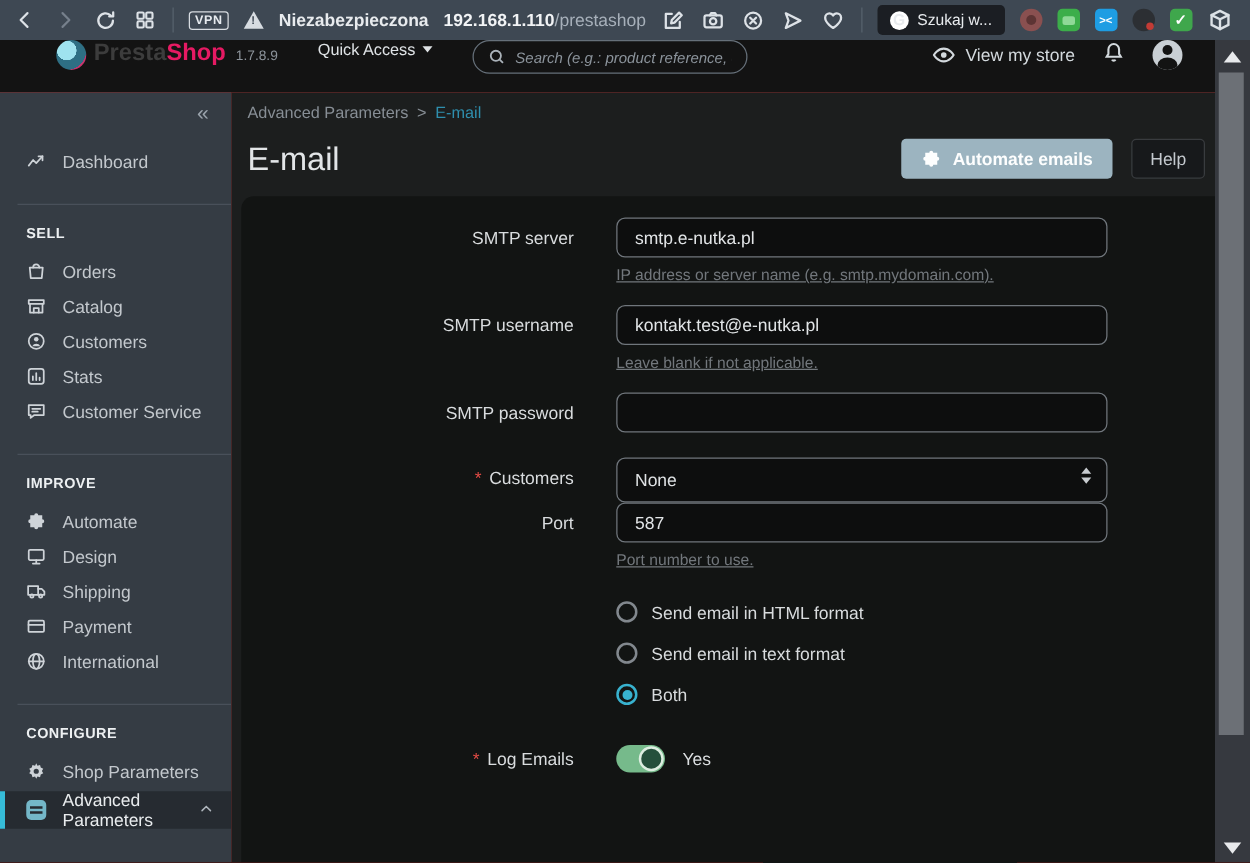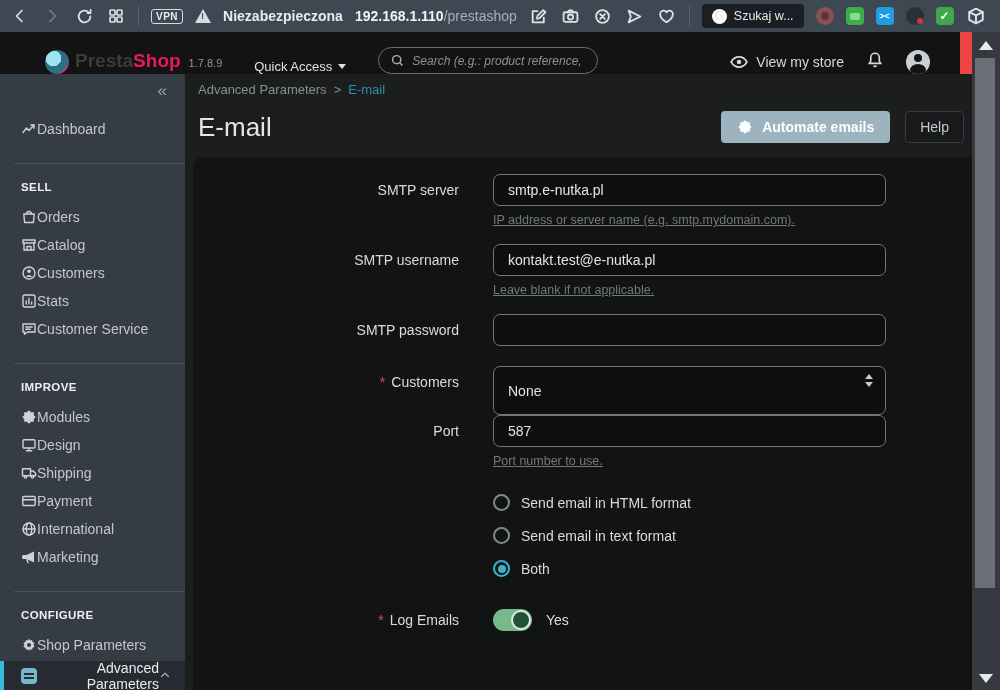--- a/index.html
+++ b/index.html
@@ -26,21 +26,21 @@
   .ext-red { border-radius:50%; background:#8a5050; }
   .ext-red::after { content:""; width:8px; height:8px; border-radius:50%; background:#5d3434; }
   .ext-wallet { border-radius:4px; background:#3cae4a; }
   .ext-wallet::after { content:""; width:10px; height:7px; border-radius:2px; background:#8fd997; }
   .ext-blue { border-radius:4px; background:#1e9de3; color:#fff; font-size:9px; font-weight:bold; }
   .ext-dark { border-radius:50%; background:#2c2f33; }
   .ext-dark::after { content:""; position:absolute; right:1px; bottom:1px; width:6px; height:6px; border-radius:50%; background:#c23b35; }
   .ext-check { border-radius:4px; background:#3fa74c; color:#fff; font-size:12px; font-weight:bold; }
 
   
-  .ps-header { height:42px; background:#131313; display:flex; align-items:flex-end; padding:0 30px 0 45px; margin-right:40px; }
+  .ps-header { height:42px; background:#131313; display:flex; align-items:flex-start; padding:0 30px 0 45px; margin-right:24px; }
   .ps-logo { display:flex; align-items:baseline; }
   .mascot { width:24px; height:24px; border-radius:50%; background:radial-gradient(circle at 35% 35%, #9fe3ef 0 35%, #2e6f84 36% 70%, #c8356d 71% 100%); align-self:center; margin-right:6px; }
   .logo-presta { color:#3c3c3c; font-size:19px; font-weight:bold; }
   .logo-shop { color:#e61a63; font-size:19px; font-weight:bold; }
   .logo-ver { color:#8d949b; font-size:11px; margin-left:8px; }
   .quick-access { color:#dfe3e6; font-size:13px; margin-left:32px; display:flex; align-items:center; gap:6px; cursor:pointer; }
   .caret-down { width:0; height:0; border-left:4px solid transparent; border-right:4px solid transparent; border-top:5px solid #dfe3e6; }
   .ps-search { margin-left:32px; width:220px; height:27px; border:1px solid #66707a; border-radius:14px; display:flex; align-items:center; padding:0 12px; gap:8px; }
   .ps-search svg { stroke:#aab2b9; fill:none; stroke-width:1.8; flex:0 0 auto; }
   .ps-search input { background:transparent; border:none; outline:none; color:#9aa2a9; font-style:italic; font-size:12px; width:100%; font-family:"Liberation Sans", sans-serif; }
@@ -53,21 +53,21 @@
   .avatar::before { content:""; position:absolute; top:4px; left:8px; width:8px; height:8px; border-radius:50%; background:#131313; }
   .avatar::after { content:""; position:absolute; top:14px; left:4px; width:16px; height:12px; border-radius:50%; background:#131313; }
 
   
   .body { display:flex; height:616px; margin-right:28px; }
 
   
   .sidebar { width:185px; background:#353c44; overflow:hidden; flex:0 0 auto; }
   .collapse-row { display:flex; justify-content:flex-end; padding:8px 18px 0 0; }
   .collapse-ic { color:#9aa3ac; font-size:17px; cursor:pointer; line-height:1; }
-  .nav-item { display:flex; align-items:center; height:28px; padding-left:21px; color:#c3c8cd; font-size:14px; cursor:pointer;text-align:right; }
+  .nav-item { display:flex; align-items:center; gap:13px; height:28px; padding-left:21px; color:#c3c8cd; font-size:14px; cursor:pointer; }
   .nav-item svg { stroke:#ced3d8; fill:none; stroke-width:1.4; stroke-linecap:round; stroke-linejoin:round; flex:0 0 auto; }
   .nav-item .fillic { fill:#ced3d8; stroke:none; }
   .nav-item.dash { margin-top:16px; }
   .side-hr { border:none; border-top:1px solid #49505a; margin:20px 0 0 14px; }
   .section-label { color:#edf0f2; font-size:11.5px; font-weight:bold; letter-spacing:.4px; padding:17px 0 10px 21px; }
   .nav-item.active { background:#262b31; border-left:4px solid #36bcd8; padding-left:17px; color:#e9ecee; height:30px; margin-top:2px; }
   .adv-ic { width:16px; height:16px; border-radius:4px; background:#74b7c8; position:relative; flex:0 0 auto; }
   .adv-ic::before { content:""; position:absolute; left:3px; top:5px; right:3px; height:1.6px; background:#262b31; }
   .adv-ic::after { content:""; position:absolute; left:3px; bottom:5px; right:3px; height:1.6px; background:#262b31; }
   .chev-up { margin-left:auto; margin-right:14px; }
@@ -90,21 +90,21 @@
 
   
   .form-row { display:flex; }
   .form-label { flex:0 0 300px; text-align:right; padding-right:34px; font-size:14px; color:#d9dcde; line-height:32px; white-space:nowrap; }
   .req { color:#e14b45; margin-right:6px; }
   .form-control { width:393px; }
   .txt-input { width:100%; height:32px; background:#0d0e0e; border:1px solid #70767c; border-radius:7px; color:#e2e5e7; font-size:14px; padding:0 14px; outline:none; font-family:"Liberation Sans", sans-serif; }
   .hint { font-size:12.5px; color:#72777c; margin-top:7px;text-decoration:underline; }
   .mb17 { margin-bottom:17px; }
   .mb20 { margin-bottom:20px; }
-  .selectbox { position:relative; width:100%; height:49px; background:#0d0e0e; border:1px solid #70767c; border-radius:7px; color:#dfe2e4; font-size:14px; padding:0 14px; display:flex; align-items:center; cursor:pointer; }
+  .selectbox { position:relative; width:100%; height:36px; background:#0d0e0e; border:1px solid #70767c; border-radius:7px; color:#dfe2e4; font-size:14px; padding:0 14px; display:flex; align-items:center; cursor:pointer; }
   .sel-arrows { position:absolute; right:12px; top:7px; display:flex; flex-direction:column; gap:3px; }
   .sel-arrows i { display:block; width:0; height:0; border-left:4.5px solid transparent; border-right:4.5px solid transparent; }
   .sel-arrows .up { border-bottom:5px solid #c8ccd0; }
   .sel-arrows .dn { border-top:5px solid #c8ccd0; }
   .radio-group { margin-top:18px; }
   .radio-row { display:flex; align-items:center; gap:11px; height:33px; cursor:pointer; }
   .radio { width:17px; height:17px; border-radius:50%; border:2px solid #82888e; flex:0 0 auto; position:relative; }
   .radio.checked { border-color:#38b2cf; }
   .radio.checked::after { content:""; position:absolute; left:2.5px; top:2.5px; width:8px; height:8px; border-radius:50%; background:#38b2cf; }
   .radio-label { color:#d8dbdd; font-size:14px; }
@@ -295,21 +295,21 @@
         <span>Customer Service</span>
       </div>
 
       <hr class="side-hr">
       <div class="section-label">IMPROVE</div>
 
       <div class="nav-item">
         <svg width="16" height="16" viewBox="0 0 20 20">
             <path class="fillic" d="M8 4a2 2 0 0 1 4 0h4v4a2 2 0 0 1 0 4v4h-4a2 2 0 0 1-4 0H4v-4a2 2 0 0 1 0-4V4h4z"></path>
           </svg>
-        <span>Modules</span>
+        <span>Automate</span>
       </div>
       <div class="nav-item">
         <svg width="16" height="16" viewBox="0 0 16 16">
             <rect x="2" y="2.8" width="12" height="8.2" rx="1"></rect>
             <path d="M8 11v2.2M5.3 13.8h5.4"></path>
           </svg>
         <span>Design</span>
       </div>
       <div class="nav-item">
         <svg width="16" height="16" viewBox="0 0 16 16">
@@ -327,27 +327,20 @@
           </svg>
         <span>Payment</span>
       </div>
       <div class="nav-item">
         <svg width="16" height="16" viewBox="0 0 16 16">
             <circle cx="8" cy="8" r="6"></circle>
             <ellipse cx="8" cy="8" rx="2.7" ry="6"></ellipse>
             <path d="M2 8h12"></path>
           </svg>
         <span>International</span>
-      </div>
-      <div class="nav-item">
-        <svg width="16" height="16" viewBox="0 0 16 16">
-            <path class="fillic" d="M13 2.5v11L5.5 10H2.5A1.5 1.5 0 0 1 1 8.5v-1A1.5 1.5 0 0 1 2.5 6h3L13 2.5z"></path>
-            <path d="M6 10.5l1 3"></path>
-          </svg>
-        <span>Marketing</span>
       </div>
 
       <hr class="side-hr">
       <div class="section-label">CONFIGURE</div>
 
       <div class="nav-item">
         <svg width="16" height="16" viewBox="0 0 20 20">
             <path class="fillic" fill-rule="evenodd" d="M10 2l1.2 2.4 2.6-.7.7 2.6L17 7.5l-1.4 2.3 1.4 2.3-2.5 1.2-.7 2.6-2.6-.7L10 17.6l-1.2-2.4-2.6.7-.7-2.6L3 12.1l1.4-2.3L3 7.5l2.5-1.2.7-2.6 2.6.7zM10 7.4a2.6 2.6 0 1 0 0 5.2 2.6 2.6 0 0 0 0-5.2z"></path>
           </svg>
         <span>Shop Parameters</span>

